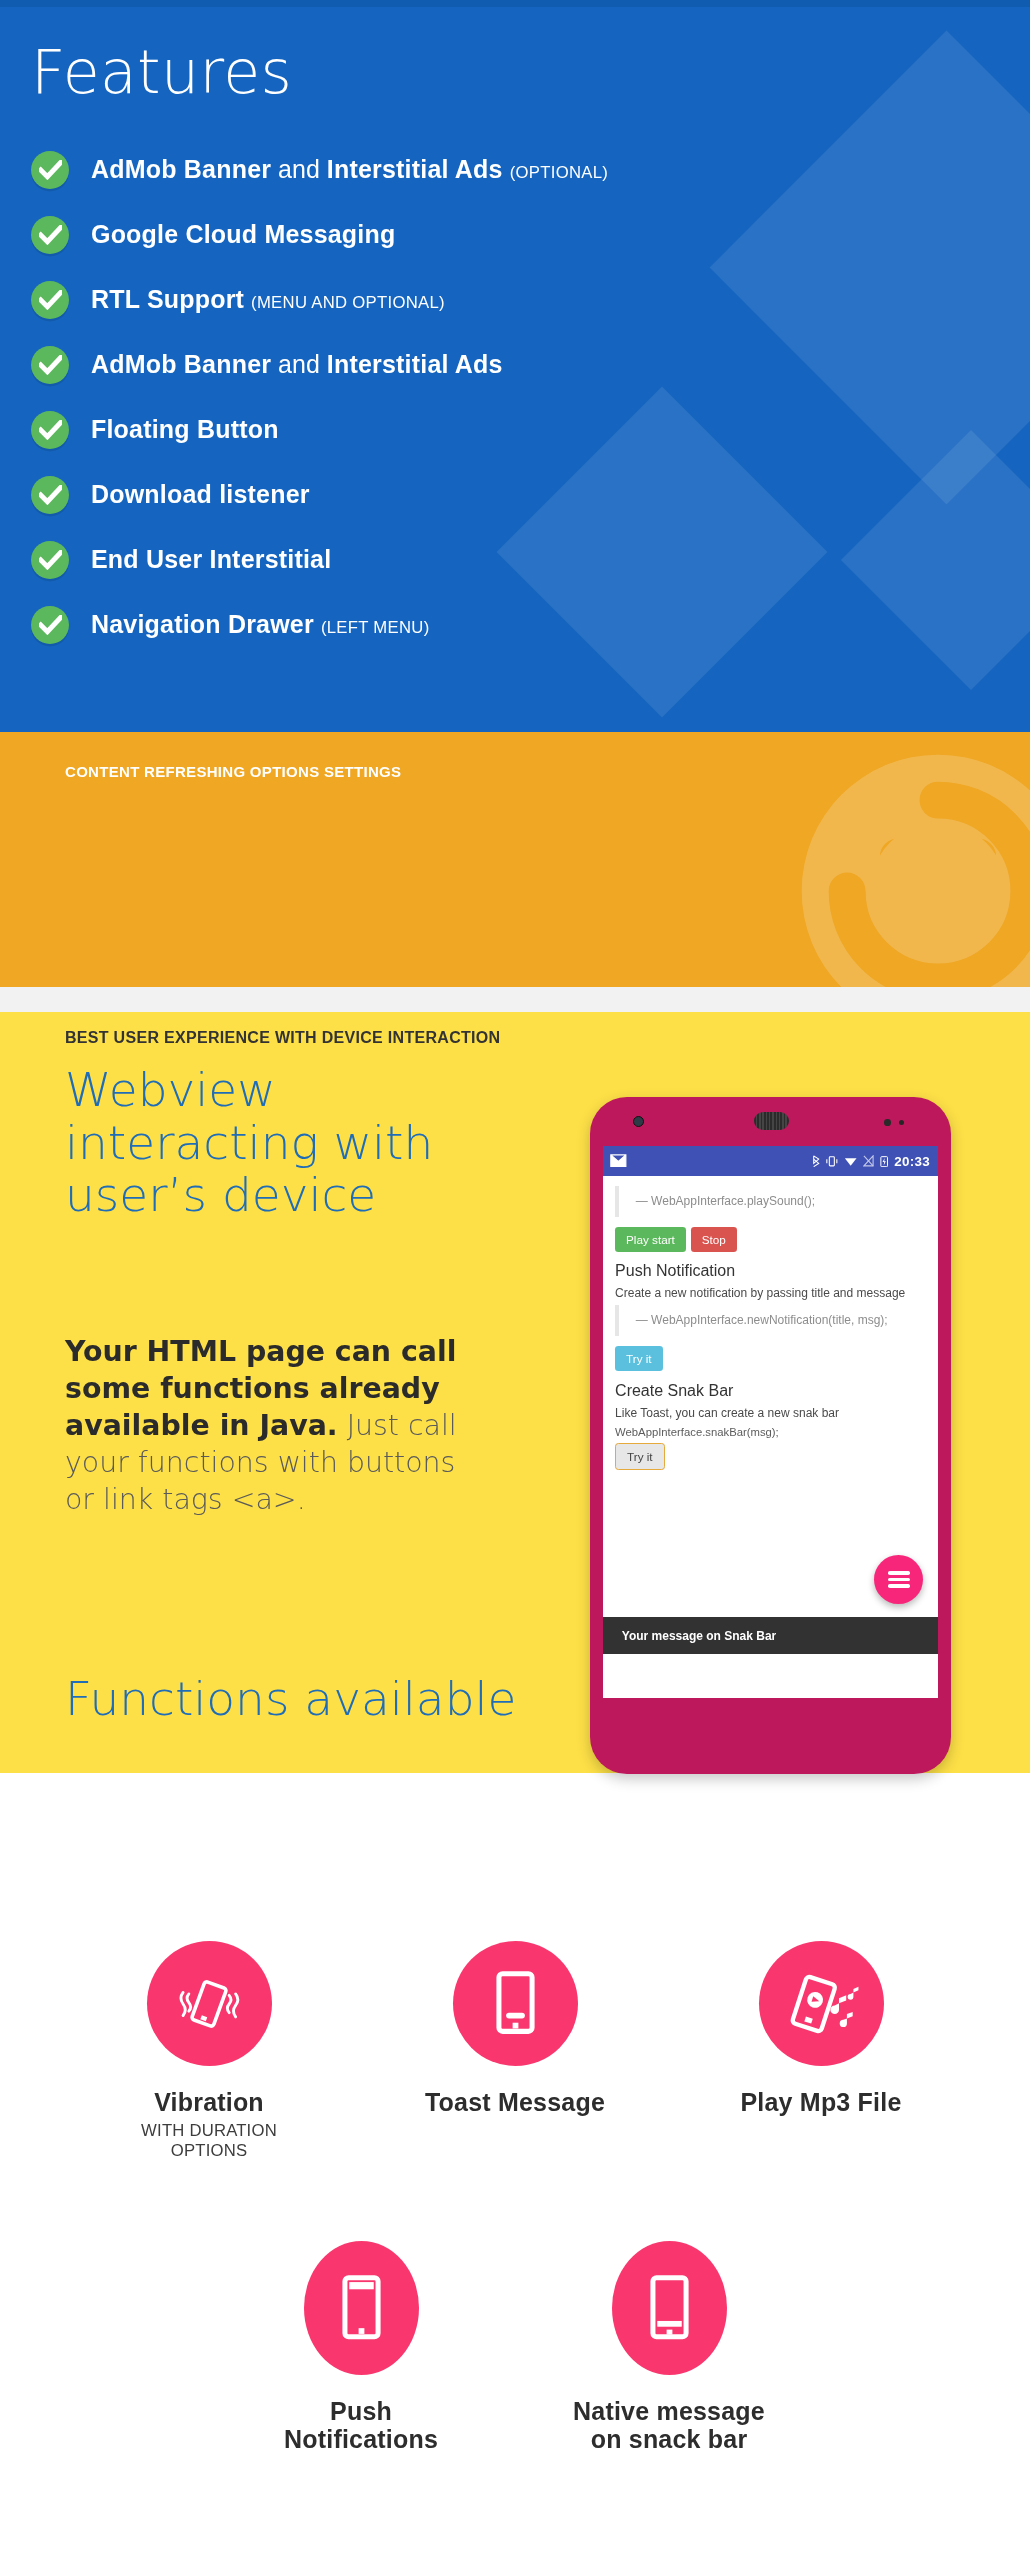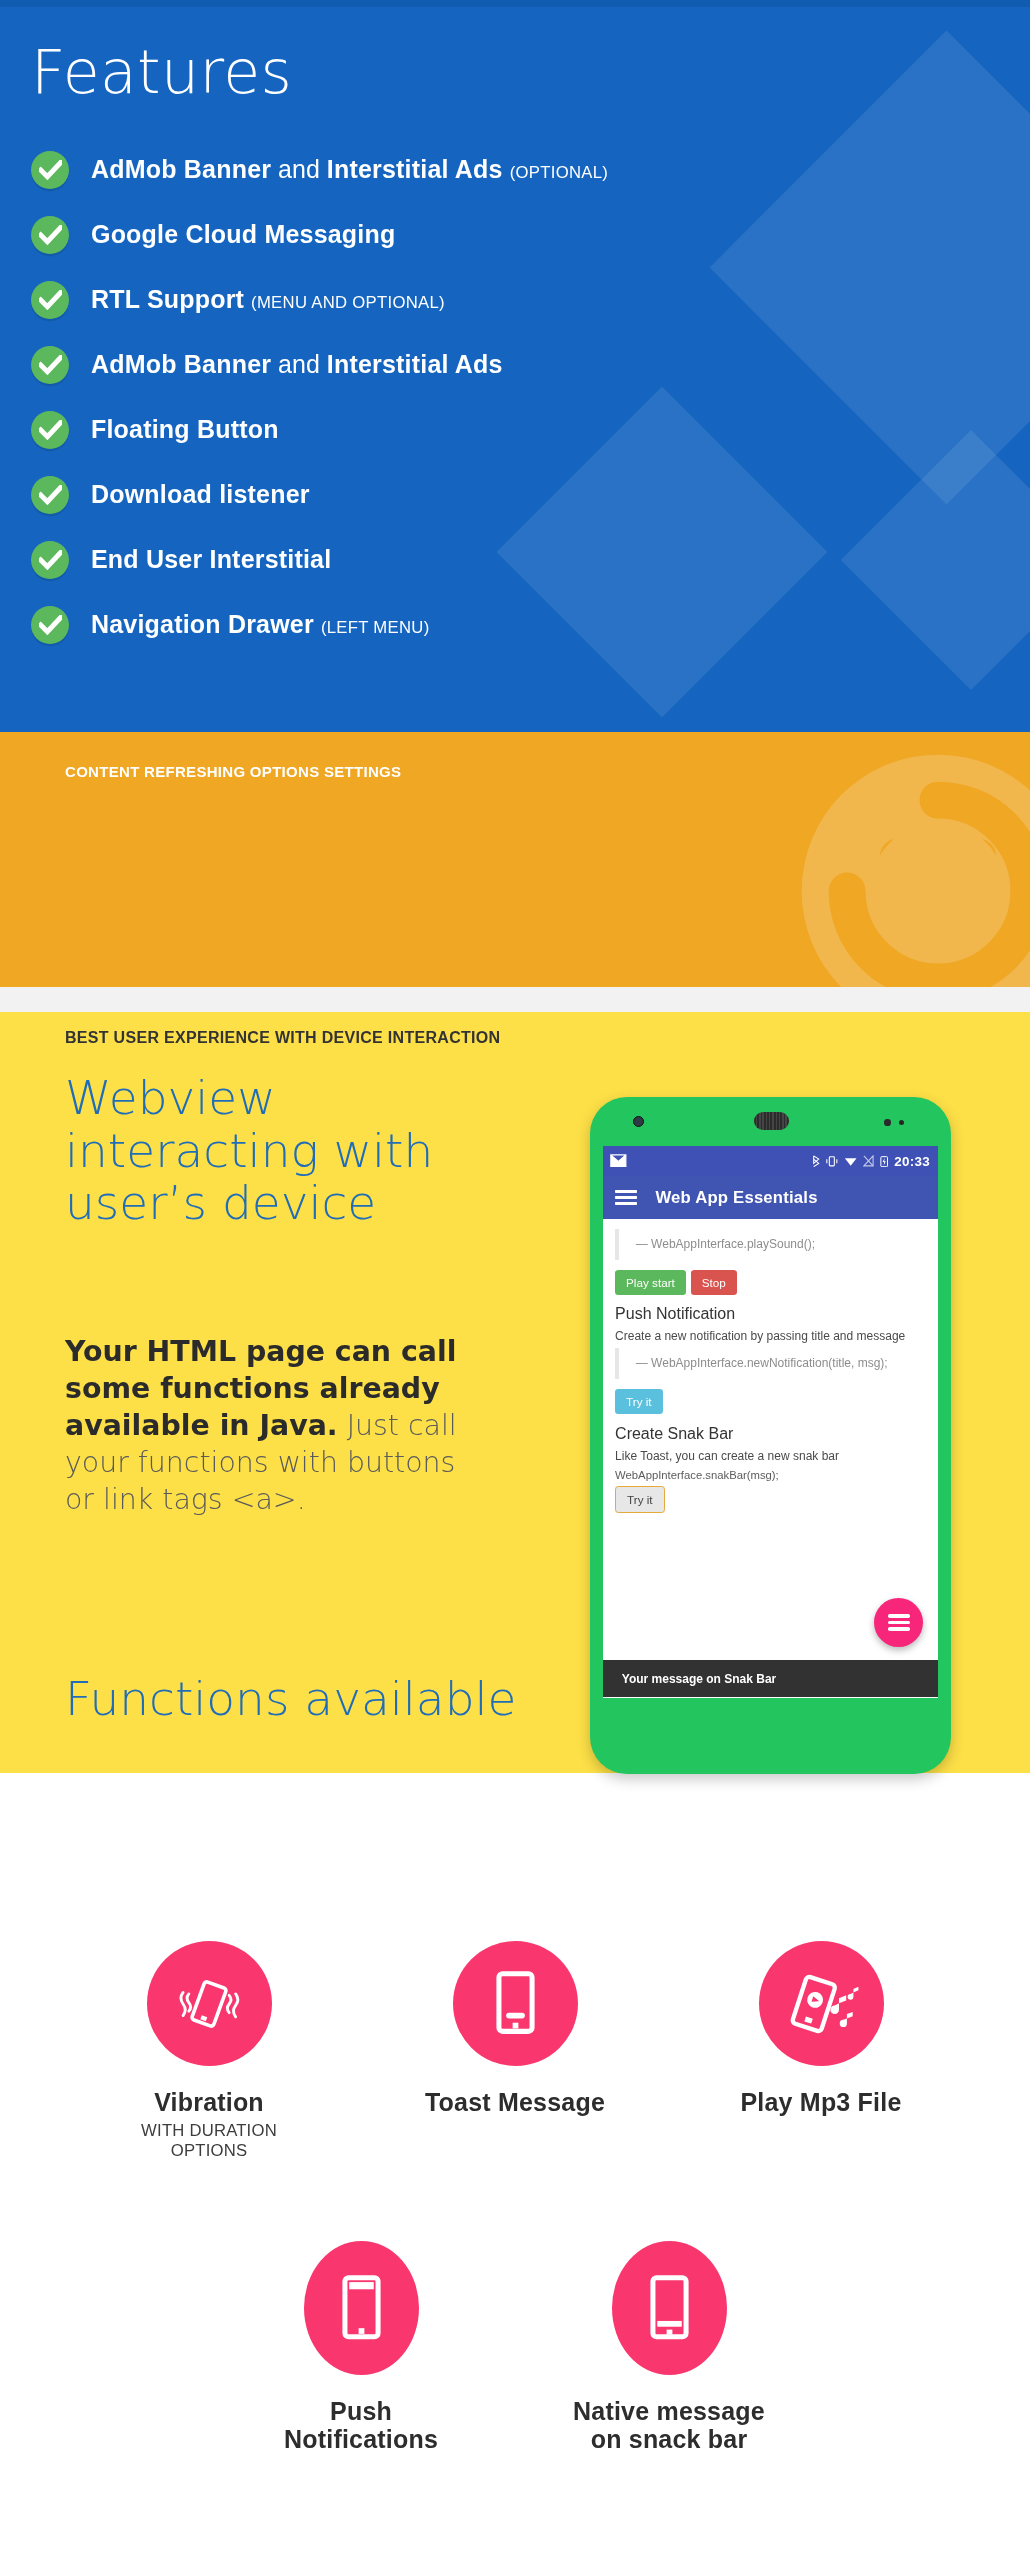--- a/index.html
+++ b/index.html
@@ -122,21 +122,21 @@
     overflow:hidden;
   }
   .w-kicker {
     position:absolute; left:65px; top:16.7px;
     color:#333333;
     font-weight:bold;
     font-size:16px;
     letter-spacing:0.3px;
   }
   .w-head {
-    position:absolute; left:65px; top:60px;
+    position:absolute; left:65px; top:52px;
     width:435px;
     font-family:"DejaVu Sans", sans-serif;
     font-weight:300;
     color:#1f6cb8;
     font-size:47px;
     line-height:1.12;
   }
   .w-body {
     position:absolute; left:65px; top:322px;
     width:410px;
@@ -155,21 +155,21 @@
     color:#1f6cb8;
     font-size:47px;
     line-height:1.1;
   }
 
   
   .phone {
     position:absolute;
     left:590px; top:1097px;
     width:361px; height:677px;
-    background:#22c55e;
+    background:#be185d;
     border-radius:37px;
     box-shadow:0 5px 13.4px rgba(0,0,0,0.22);
     overflow:hidden;
     z-index:5;
   }
   .phone .bezel-top { position:absolute; left:0; top:0; width:361px; height:50px; }
   .cam {
     position:absolute; left:43px; top:19px;
     width:11px; height:11px; border-radius:50%;
     background:#2e3a46; border:1.7px solid #111;
@@ -396,28 +396,20 @@
           <path d="M1 1 L12 13" stroke="#c3c8e8" stroke-width="1.3"></path>
         </svg>
         <svg width="8.4" height="12.5" viewBox="0 0 10 15">
           <rect x="1" y="2" width="8" height="12" rx="1" fill="none" stroke="#fff" stroke-width="1.2"></rect>
           <path d="M5.6 3.5 L3 8.5 L5 8.5 L4.4 12.5 L7 7.5 L5 7.5 Z" fill="#fff"></path>
         </svg>
         <span class="clock">20:33</span>
       </span>
     </div>
 
-    <div class="appbar">
-      <div class="hamb">
-          <span></span>
-          <span></span>
-          <span></span>
-        </div>
-      <div class="apptitle">Web App Essentials</div>
-    </div>
 
     <div class="scontent">
       <div class="codeblock">— WebAppInterface.playSound();</div>
 
       <div class="btnrow">
         <button class="mbtn green">Play start</button>
         <button class="mbtn red">Stop</button>
       </div>
 
       <div class="sh">Push Notification</div>

